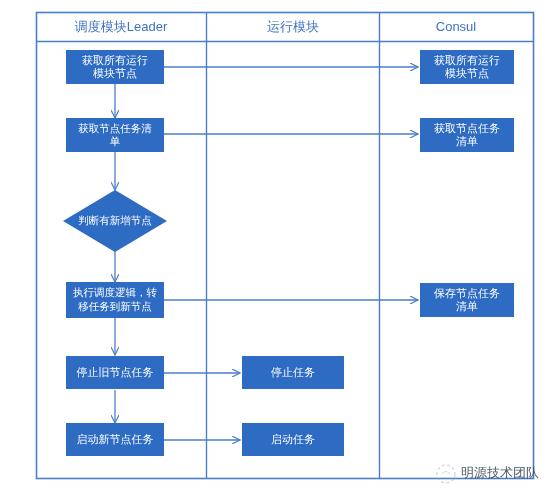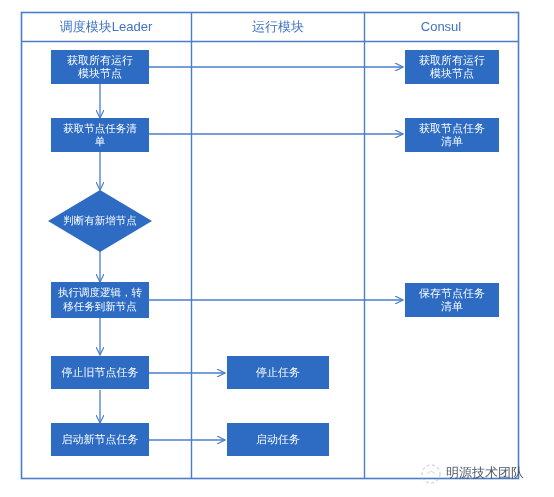--- a/index.html
+++ b/index.html
@@ -9,21 +9,21 @@
   }
   body {
     width: 554px;
     height: 497px;
     font-family: "Liberation Sans", "DejaVu Sans", sans-serif;
     overflow: hidden;
     position: relative;
   }
   #stage {
     position: absolute;
-    left: 1px;
+    left: 16px;
     top: 0;
     width: 456px;
     height: 497px;
     padding-left: 22px;
   }
   svg#diagram {
     position: absolute;
     left: 0;
     top: 0;
     width: 554px;

